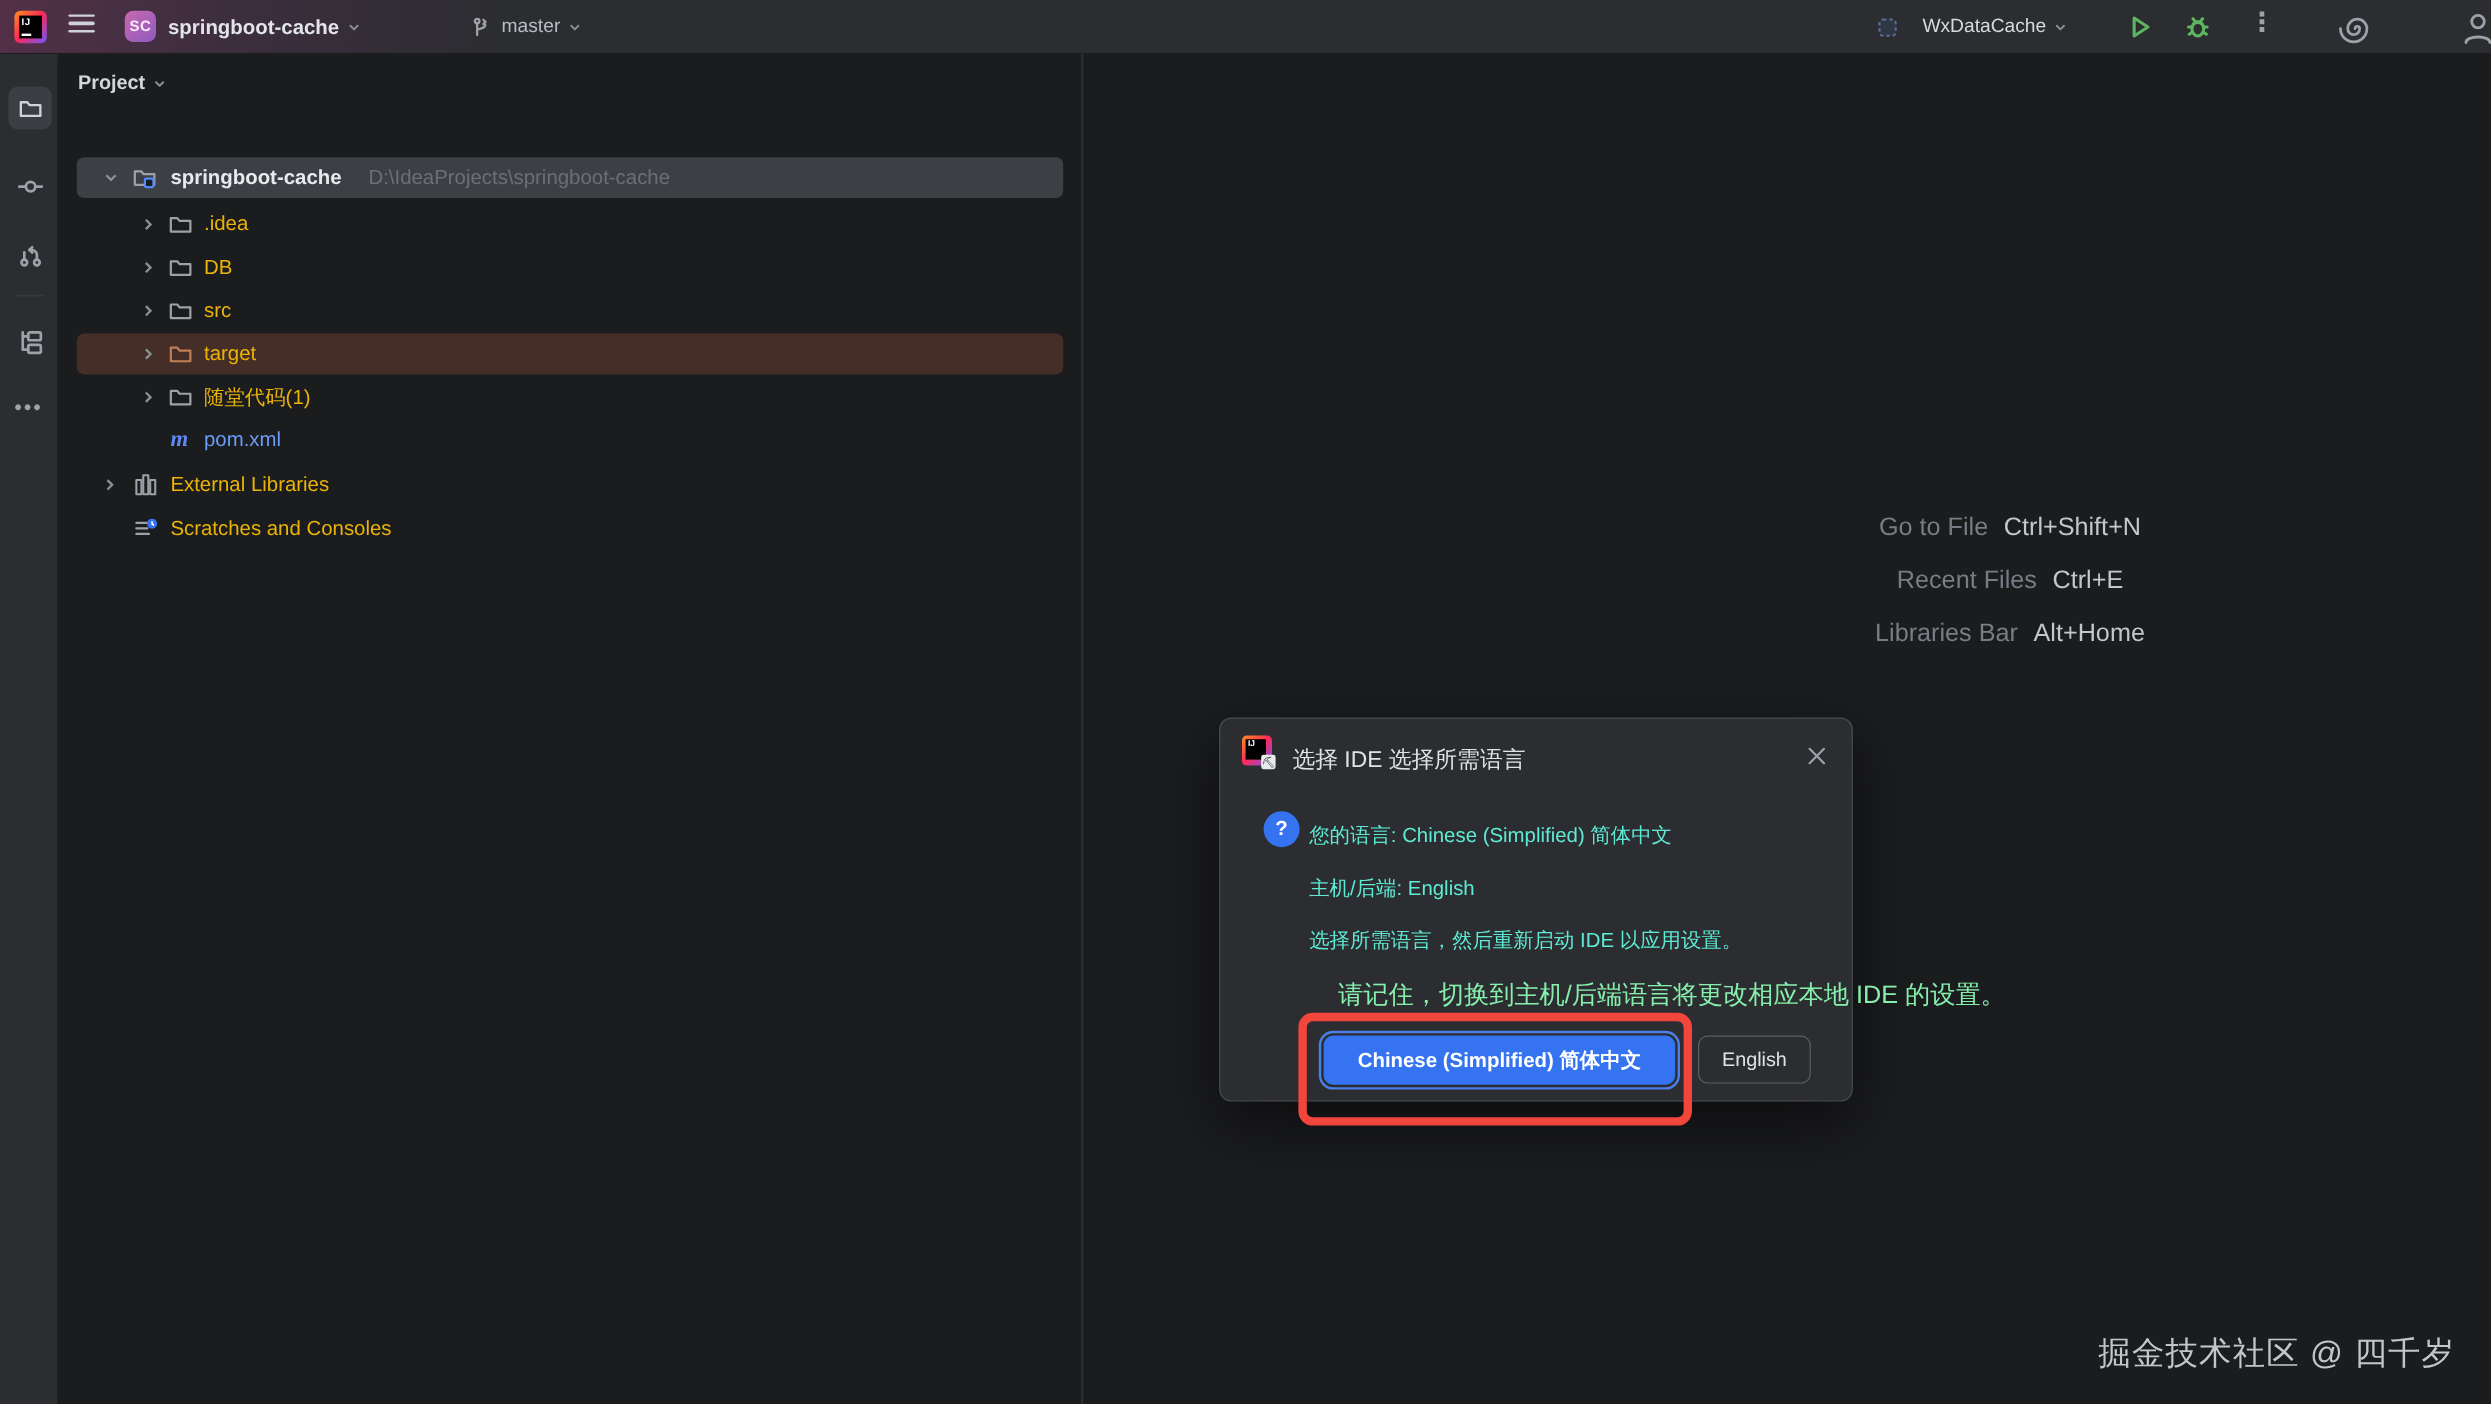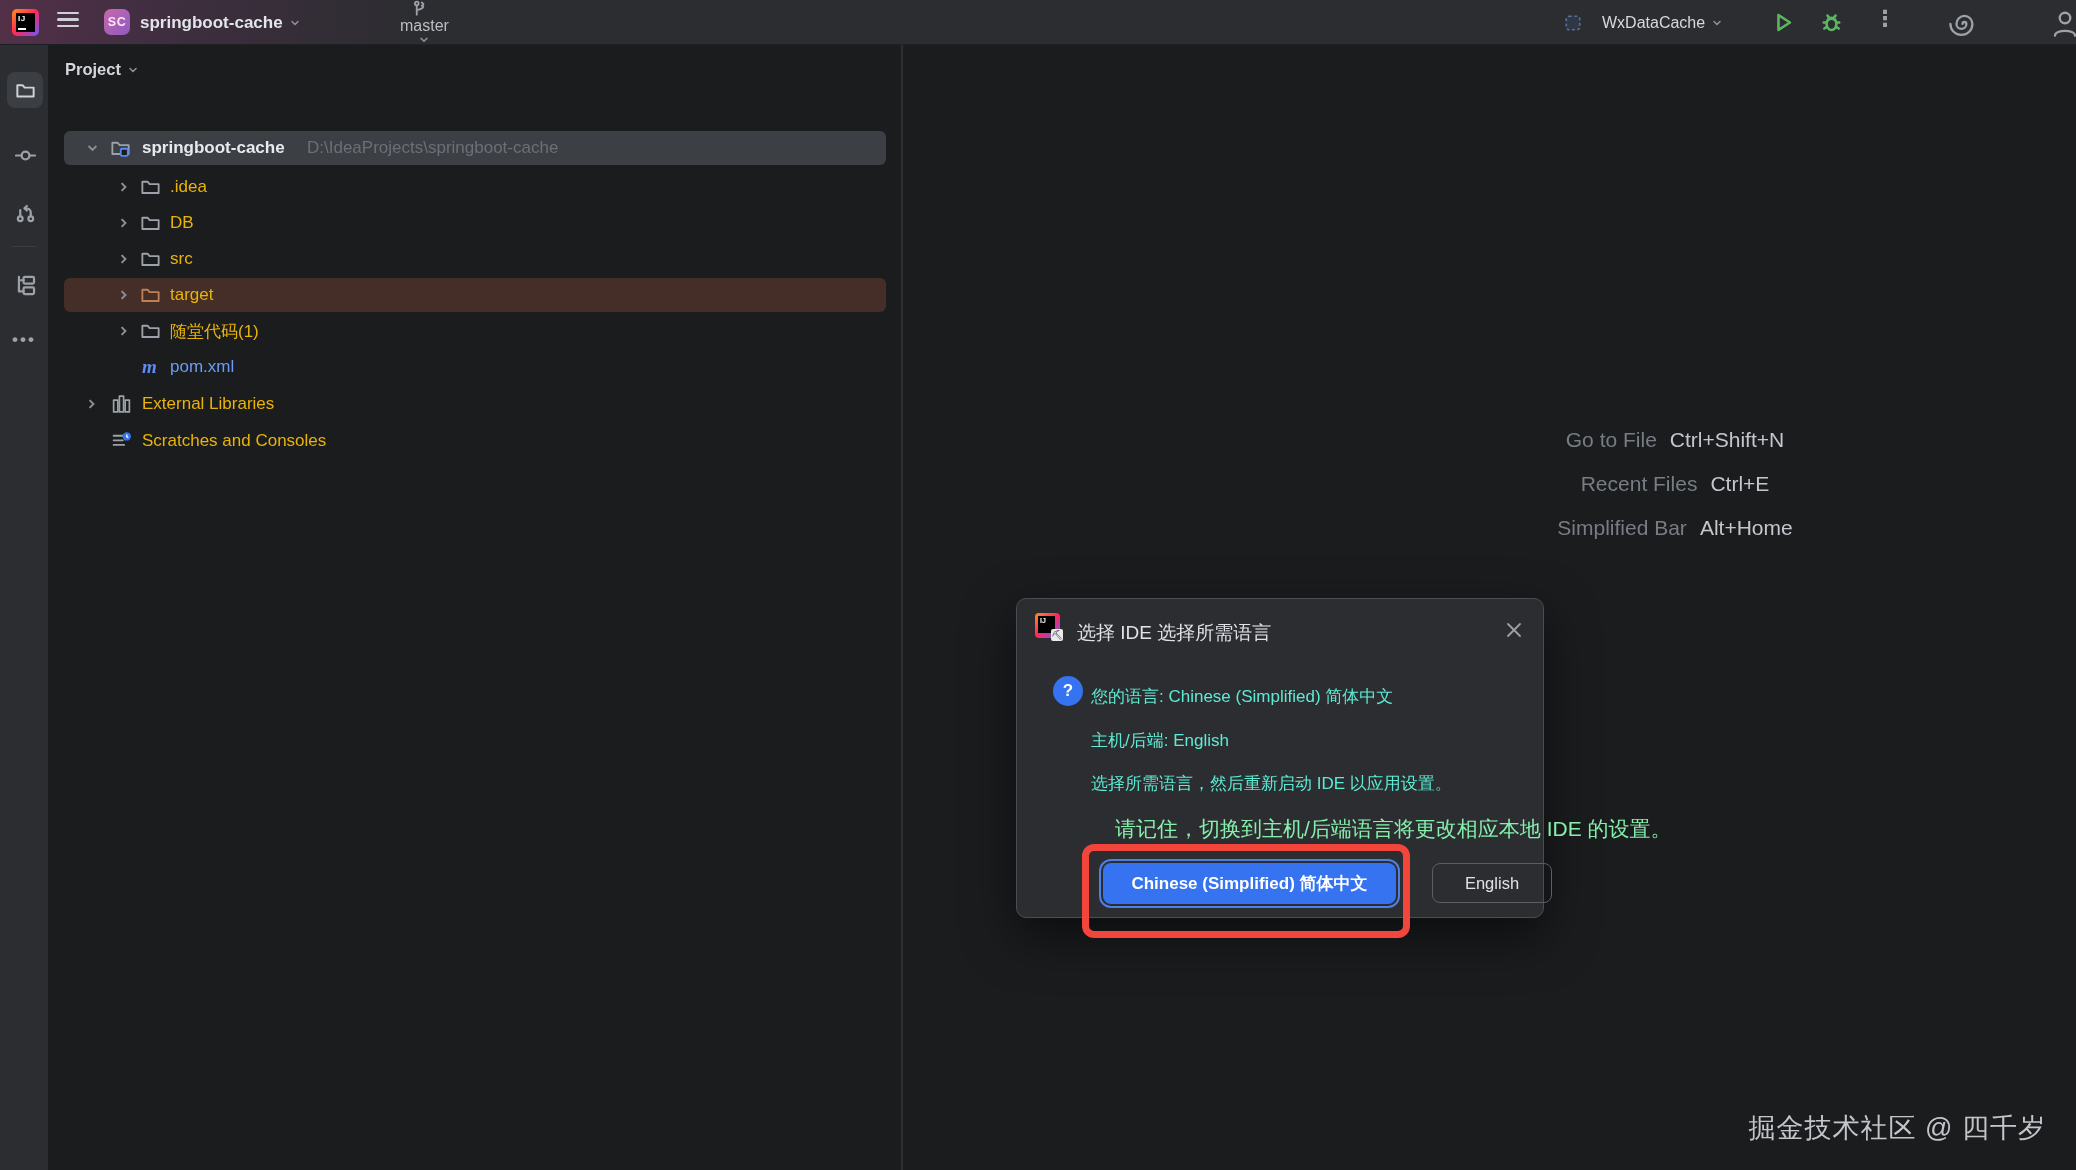--- a/index.html
+++ b/index.html
@@ -84,23 +84,23 @@
      color:#fff; font-size:7px; font-weight:bold; padding:1px 0 0 2px; }
   .dlg-appicon .badge { position:absolute; right:-3px; bottom:-3px; width:12px; height:12px;
      background:#e8eaec; border-radius:2px; color:#222; font-size:9px; line-height:12px; text-align:center; }
   #dlg-help { position:absolute; left:36px; top:77px; width:30px; height:30px; border-radius:50%;
      background:#3573f0; color:#fff; font-size:17px; font-weight:bold;
      display:flex; align-items:center; justify-content:center; }
   .dlg-line { position:absolute; left:74px; color:#5eead4; font-size:17px; white-space:nowrap; }
   #btn-primary { position:absolute; left:86px; top:264px; width:293px; height:41px;
      background:#3573f0; border:none; border-radius:8px; color:#fff; font-size:17px; font-weight:bold;
      font-family:inherit; box-shadow:0 0 0 2px #2b2d30, 0 0 0 4px #4d7fe8; }
-  #btn-secondary { position:absolute; left:398px; top:264px; width:120px; height:40px;
+  #btn-secondary { position:absolute; left:398px; top:264px; width:94px; height:40px;
      background:transparent; border:1.5px solid #5b5e64; border-radius:8px;
-     color:#dfe2e7; font-size:16.5px; font-family:inherit;margin-left:17px; }
+     color:#dfe2e7; font-size:16.5px; font-family:inherit; }
 
   
   #red-box { position:absolute; left:1082px; top:844px; width:328px; height:94px;
              border:7px solid #f2453c; border-radius:12px; z-index:60; }
 </style>
 </head>
 <body>
 
 <div id="topbar">
   <div class="tint"></div>
@@ -119,21 +119,21 @@
 
   <div class="tb-item sc-badge" style="left:104px; top:9px;">SC</div>
 
   <div class="tb-item" style="left:140px; top:0; height:45px;">
     <span class="tb-text" style="font-weight:600; color:#e2e5e9;">springboot-cache</span>
     <svg class="chev" viewBox="0 0 10 10">
         <polyline points="2,3.5 5,6.5 8,3.5"></polyline>
       </svg>
   </div>
 
-  <div class="tb-item" style="left:392px; top:0; height:45px;flex-direction:column;">
+  <div class="tb-item" style="left:392px; top:0; height:45px;">
     <svg width="18" height="18" viewBox="0 0 16 16">
       <circle class="icon-stroke" cx="5" cy="3.2" r="1.7"></circle>
       <path class="icon-stroke" d="M5 5 v8.5"></path>
       <path class="icon-stroke" d="M11 5.8 c0 2.6 -3 2.6 -5 3.4"></path>
       <circle class="icon-stroke" cx="11" cy="3.8" r="0"></circle>
       <path class="icon-stroke" d="M9.6 2.2 L11.2 3.8 L9.6 5.4"></path>
     </svg>
     <span class="tb-text" style="margin-left:8px; color:#b9bdc3; font-size:16px;">master</span>
     <svg class="chev" viewBox="0 0 10 10">
         <polyline points="2,3.5 5,6.5 8,3.5"></polyline>
@@ -317,21 +317,21 @@
 <div id="hints">
   <div class="hint-row">
     <span class="hint-label">Go to File</span>
     <span class="hint-key">Ctrl+Shift+N</span>
   </div>
   <div class="hint-row">
     <span class="hint-label">Recent Files</span>
     <span class="hint-key">Ctrl+E</span>
   </div>
   <div class="hint-row">
-    <span class="hint-label">Simplified Bar</span>
+    <span class="hint-label">Libraries Bar</span>
     <span class="hint-key">Alt+Home</span>
   </div>
 </div>
 
 <div id="watermark">掘金技术社区 @ 四千岁</div>
 
 <div id="dialog">
   <div class="dlg-appicon">
     <div class="inner">IJ</div>
     <div class="badge">⛏</div>

